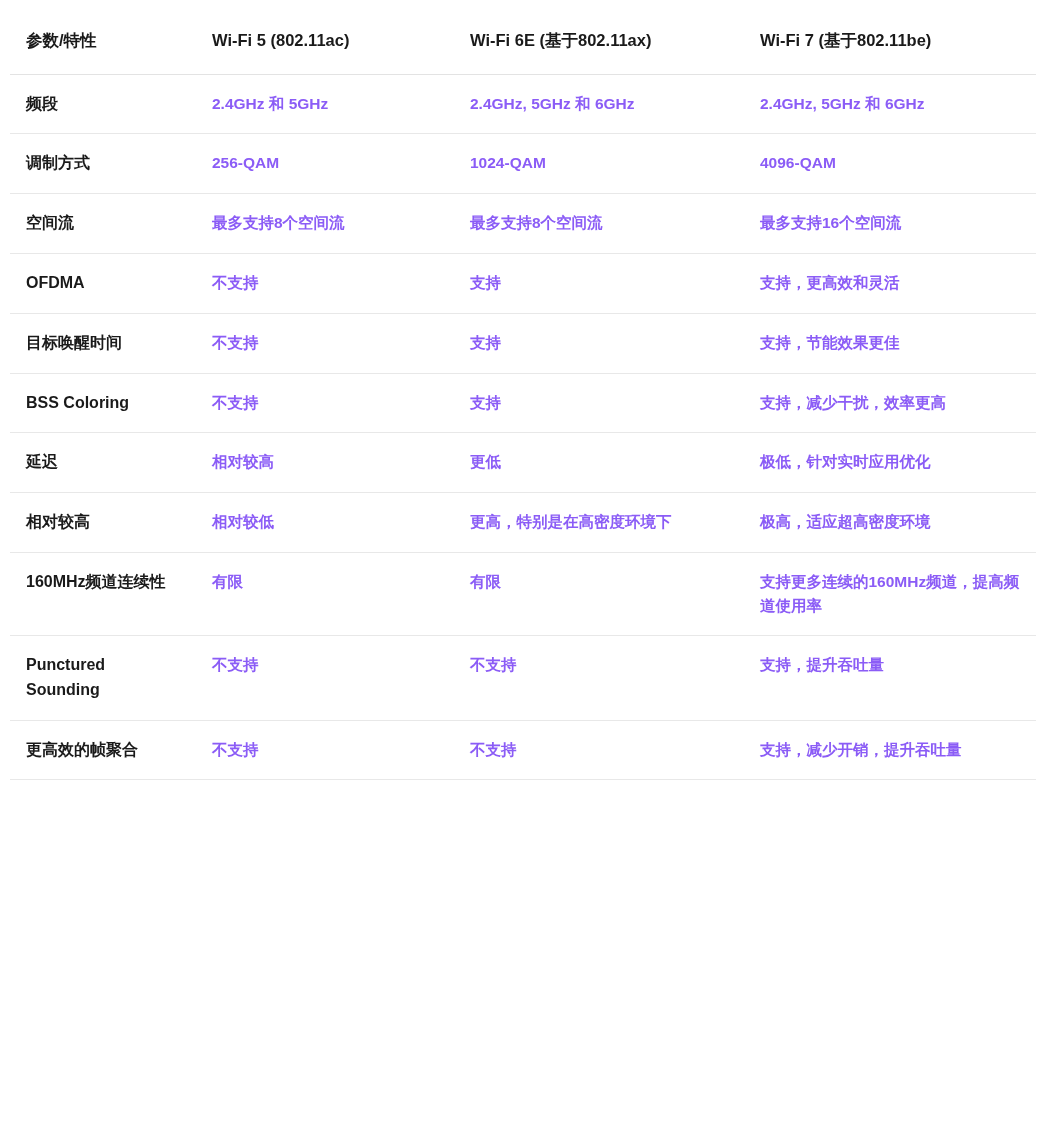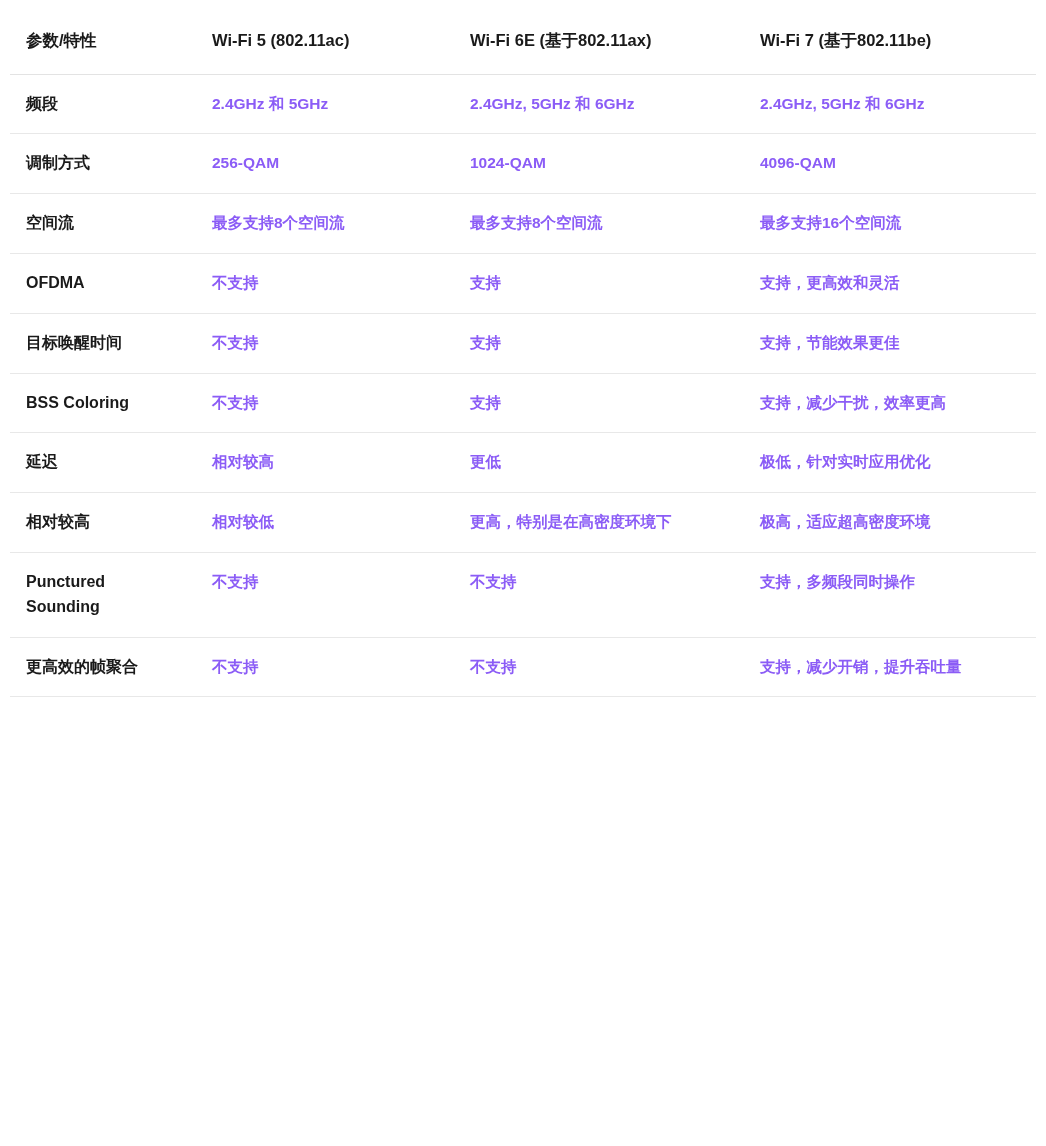--- a/index.html
+++ b/index.html
@@ -124,24 +124,30 @@
         <td class="cell">更低</td>
         <td class="cell">极低，针对实时应用优化</td>
       </tr>
       <tr>
         <th scope="row" class="rowhead">相对较高</th>
         <td class="cell">相对较低</td>
         <td class="cell">更高，特别是在高密度环境下</td>
         <td class="cell">极高，适应超高密度环境</td>
       </tr>
       <tr>
+        <th scope="row" class="rowhead">160MHz频道连续性</th>
+        <td class="cell">有限</td>
+        <td class="cell">有限</td>
+        <td class="cell">支持更多连续的160MHz频道，提高频道使用率</td>
+      </tr>
+      <tr>
         <th scope="row" class="rowhead">Punctured Sounding</th>
         <td class="cell">不支持</td>
         <td class="cell">不支持</td>
-        <td class="cell">支持，多频段同时操作</td>
+        <td class="cell">支持，提升吞吐量</td>
       </tr>
       <tr>
         <th scope="row" class="rowhead">更高效的帧聚合</th>
         <td class="cell">不支持</td>
         <td class="cell">不支持</td>
         <td class="cell">支持，减少开销，提升吞吐量</td>
       </tr>
     </tbody>
   </table>
 </div>

